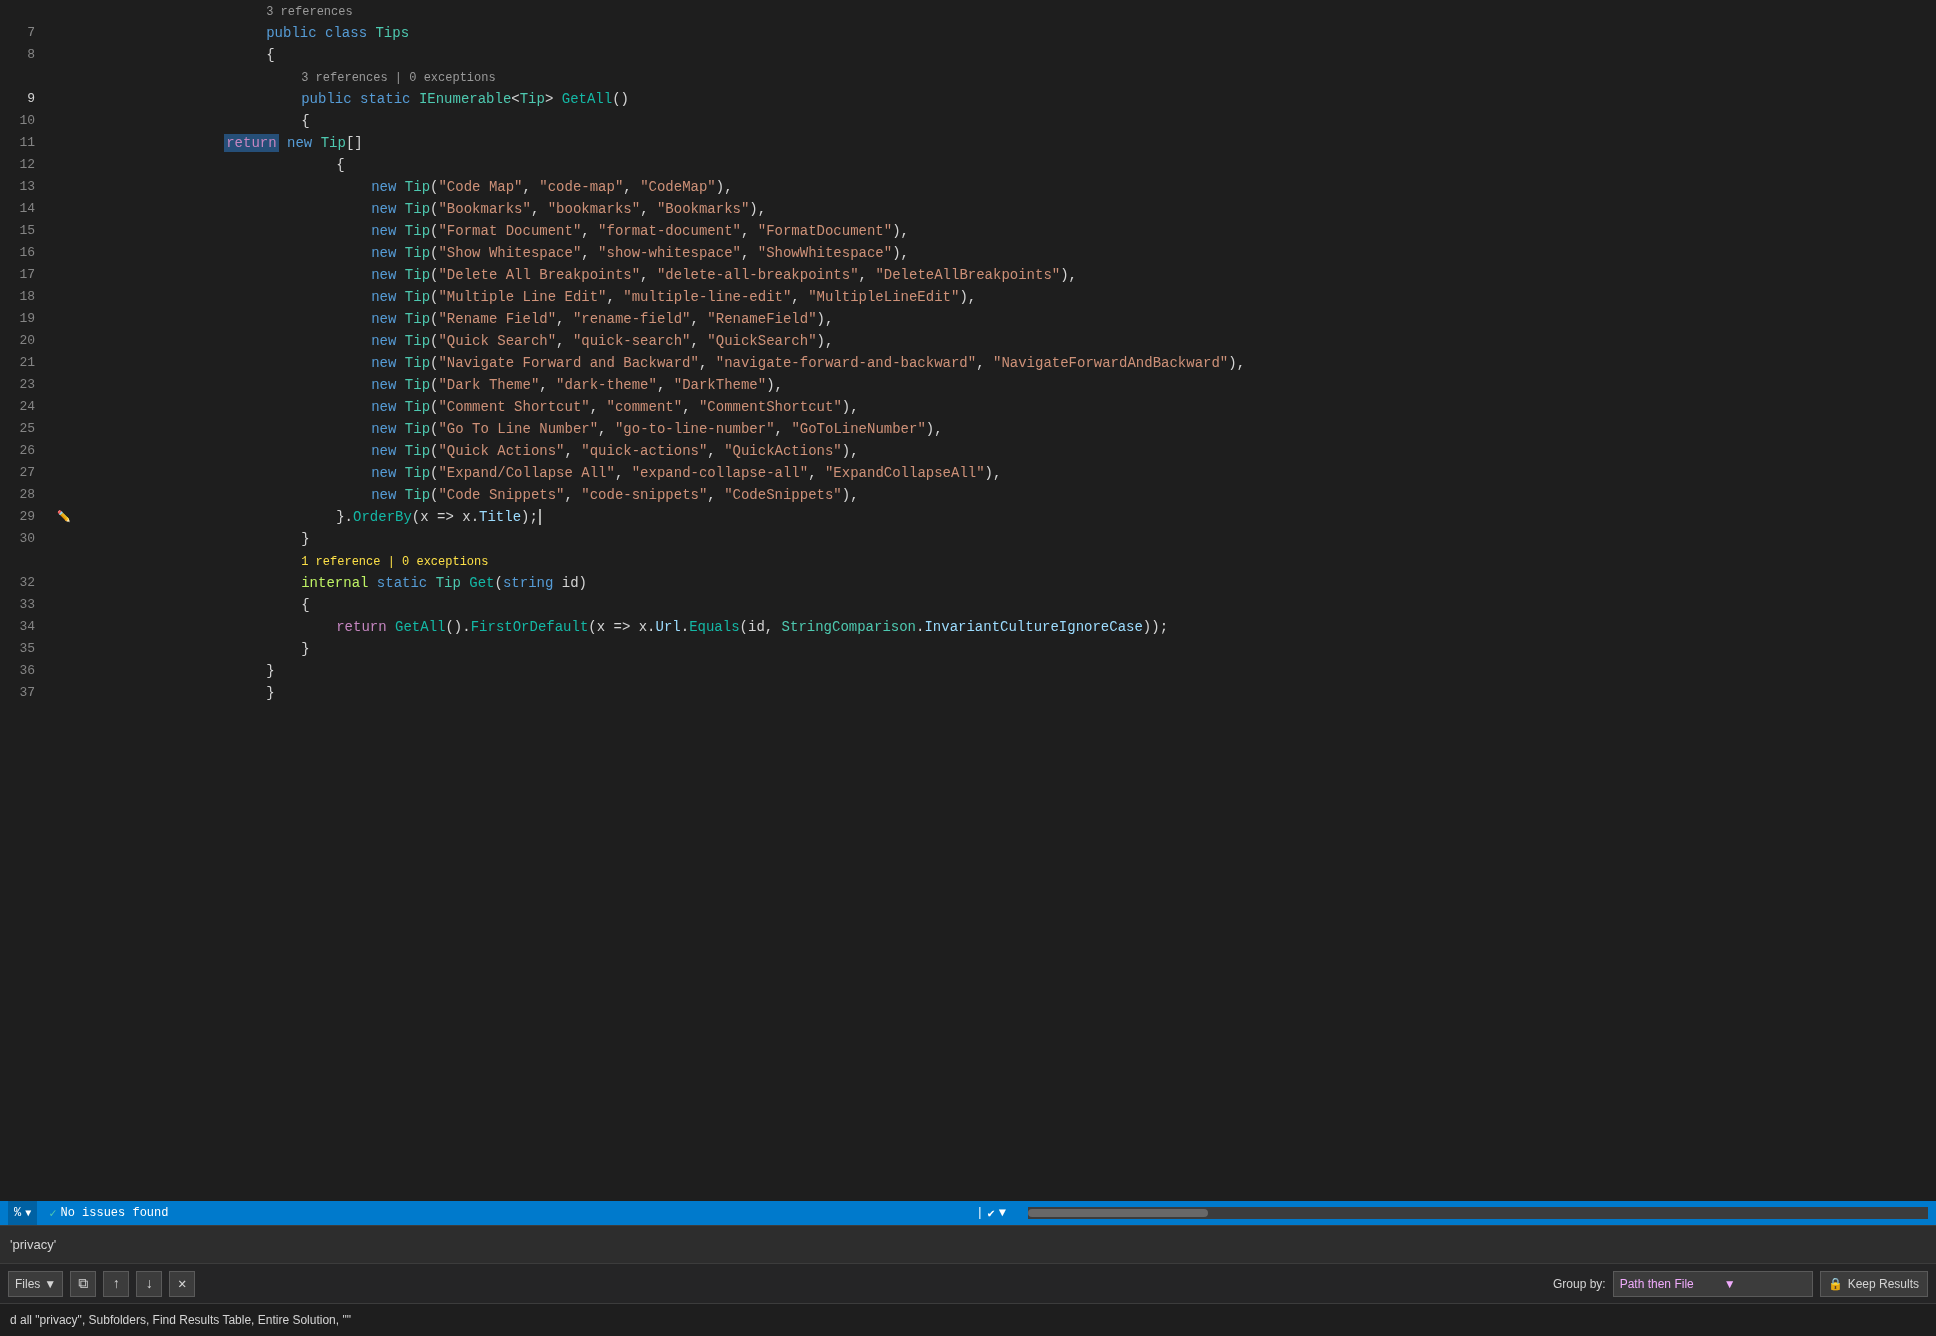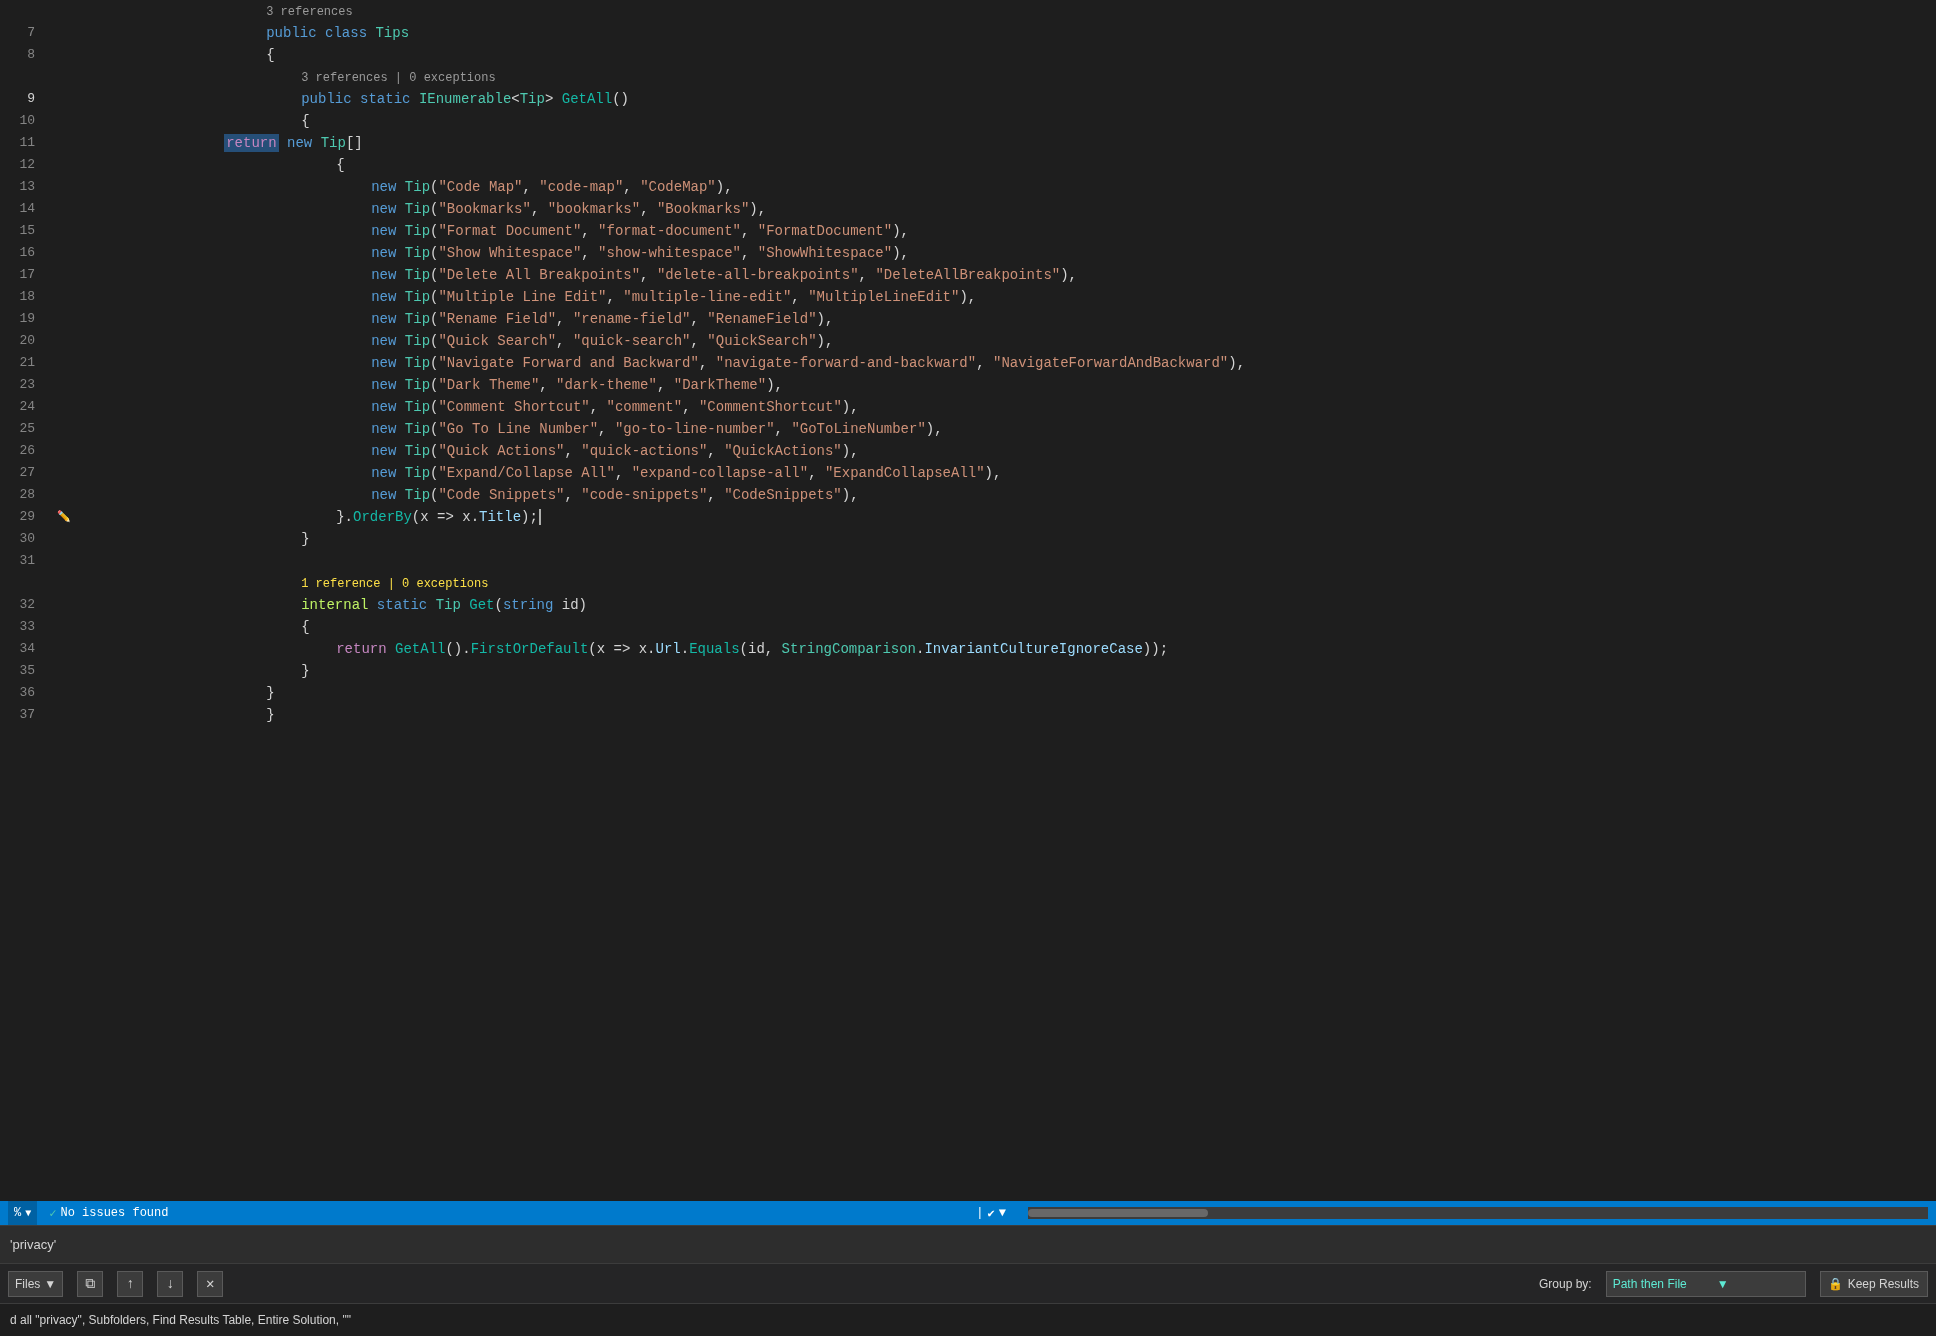--- a/index.html
+++ b/index.html
@@ -130,21 +130,21 @@
       font-size: 13px;
       font-family: 'Segoe UI', sans-serif;
     }
 
     .find-toolbar {
       height: 40px;
       background: #252526;
       display: flex;
       align-items: center;
       padding: 0 8px;
-      gap: 14px;
+      gap: 7px;
       border-bottom: 1px solid #3c3c3c;
     }
 
     .find-dropdown {
       background: #3c3c3c;
       color: #d4d4d4;
       border: 1px solid #5a5a5a;
       height: 26px;
       padding: 0 6px;
       font-size: 12px;
@@ -169,21 +169,21 @@
     }
 
     .find-label {
       color: #d4d4d4;
       font-size: 12px;
       font-family: 'Segoe UI', sans-serif;
     }
 
     .find-group-dropdown {
       background: #3c3c3c;
-      color: #5eead4;
+      color: #f0abfc;
       border: 1px solid #5a5a5a;
       height: 26px;
       padding: 0 6px;
       font-size: 12px;
       font-family: 'Segoe UI', sans-serif;
       display: flex;
       align-items: center;
       gap: 30px;
       cursor: pointer;
       min-width: 200px;
@@ -440,25 +440,20 @@
     </div>
 
     <div class="code-line">
       <div class="line-number">30</div>
       <div class="line-gutter"></div>
       <div class="code-content">
         <span style="margin-left: 155px;">}</span>
       </div>
     </div>
 
-    <div class="code-line">
-      <div class="line-number">31</div>
-      <div class="line-gutter"></div>
-      <div class="code-content"></div>
-    </div>
 
     <div class="code-line">
       <div class="line-number"></div>
       <div class="line-gutter"></div>
       <div class="code-content">
         <span style="margin-left: 155px; color:#fde047; font-size:12px;">1 reference | 0 exceptions</span>
       </div>
     </div>
 
     <div class="code-line">

